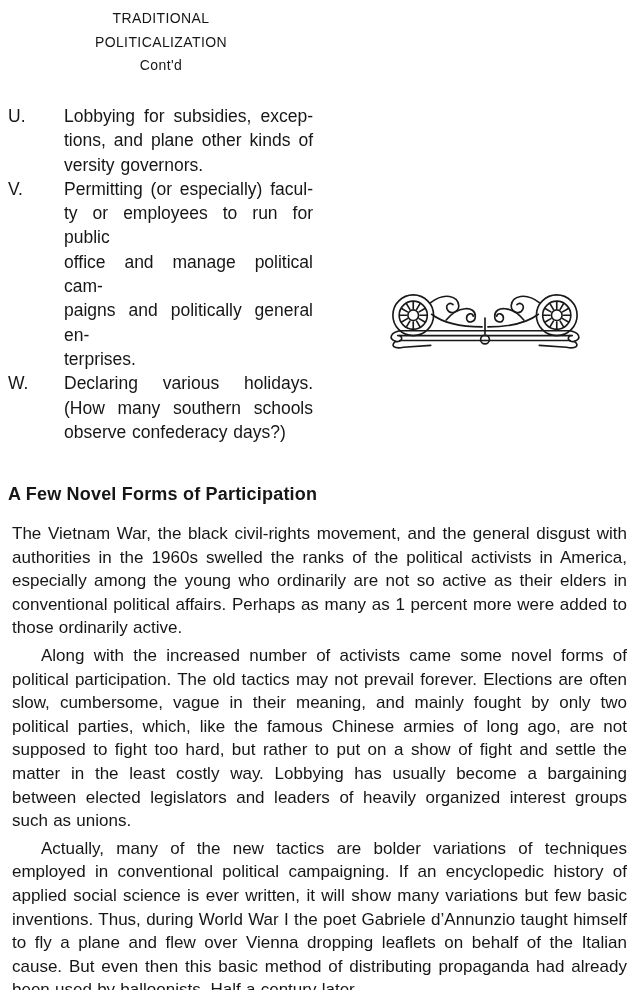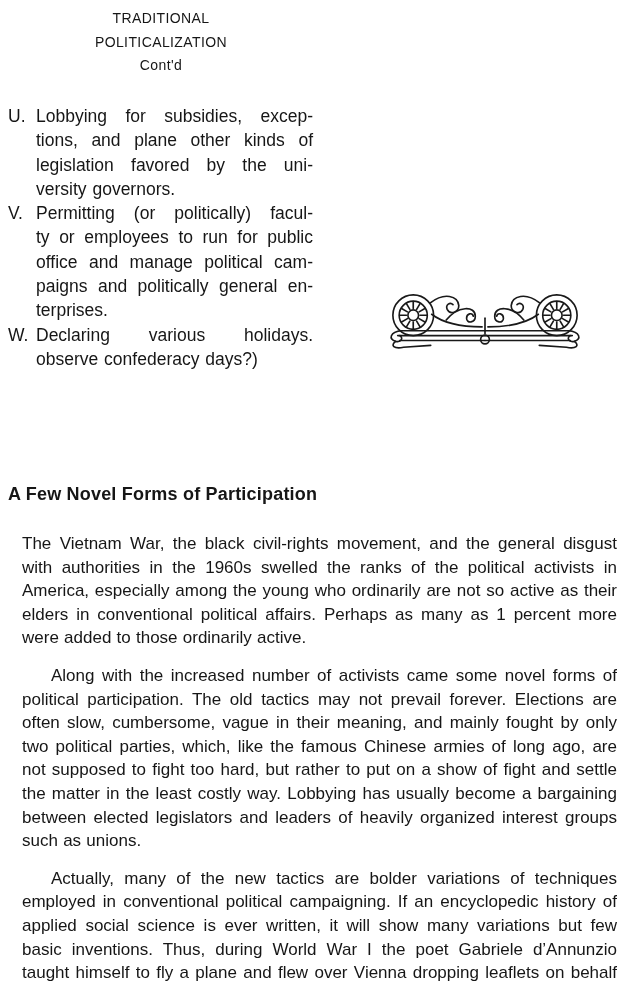--- a/index.html
+++ b/index.html
@@ -16,21 +16,21 @@
     position: absolute; left: 8px; top: 7px; width: 306px;
     text-align: center;
     font-size: 14px; line-height: 23.5px;
     letter-spacing: 0.4px;
     white-space: pre-line;
   }
 
   .outline-list { position: absolute; left: 8px; top: 104px; width: 305px; }
   .item { display: flex; }
   .item .label { flex: 0 0 28px; font-size: 17.5px; line-height: 24.3px; }
-  .item .lines { flex: 1; min-width: 0; }
+  .item .lines { flex: 1; min-width: 0; margin-left: 28px; }
   .ln {
     font-size: 17.5px; line-height: 24.3px;
     text-align: justify; text-align-last: justify;
     word-spacing: 1px;
   }
   .ln.last { text-align: center; text-align-last: left; }
 
   .ornament { position: absolute; left: 384px; top: 291px; width: 202px; height: 64px; }
   .ornament svg { width: 100%; height: 100%; display: block; }
 
@@ -38,59 +38,59 @@
     position: absolute; left: 8px; top: 469px;
     font-size: 18px; font-weight: bold; letter-spacing: 0.2px;
   }
 
   .bodytext {
     position: absolute; left: 8px; top: 518px; width: 623px;
     font-size: 17px; line-height: 23.6px;
     text-align: justify;
     word-spacing: 0.5px;
   }
-  .bodytext p { margin: 14px; }
+  .bodytext p { margin: 4px; }
   .bodytext p.indent { text-indent: 29px; }
 </style>
 </head>
 <body>
 
 <div>
 
   <div class="col-header">TRADITIONAL
 POLITICALIZATION
 Cont'd</div>
 
   <div class="outline-list">
 
     <div class="item">
       <span class="label">U.</span>
       <div class="lines">
         <div class="ln">Lobbying for subsidies, excep-</div>
         <div class="ln">tions, and plane other kinds of</div>
-        <div class="ln">legislation favored by the uni-</div>
         <div class="ln last">versity governors.</div>
       </div>
     </div>
 
     <div class="item">
       <span class="label">V.</span>
       <div class="lines">
-        <div class="ln">Permitting (or politically) facul-</div>
+        <div class="ln">Permitting (or especially) facul-</div>
         <div class="ln">ty or employees to run for public</div>
         <div class="ln">office and manage political cam-</div>
         <div class="ln">paigns and politically general en-</div>
         <div class="ln last">terprises.</div>
       </div>
     </div>
 
     <div class="item">
       <span class="label">W.</span>
       <div class="lines">
         <div class="ln">Declaring various holidays.</div>
+        <div class="ln">(How many southern schools</div>
         <div class="ln last">observe confederacy days?)</div>
       </div>
     </div>
 
   </div>
 
   <div class="ornament">
     <svg viewBox="0 0 204 66" aria-hidden="true">
       <defs>
         <g id="halfL" stroke="#191919" fill="none" stroke-width="1.7" stroke-linecap="round">

